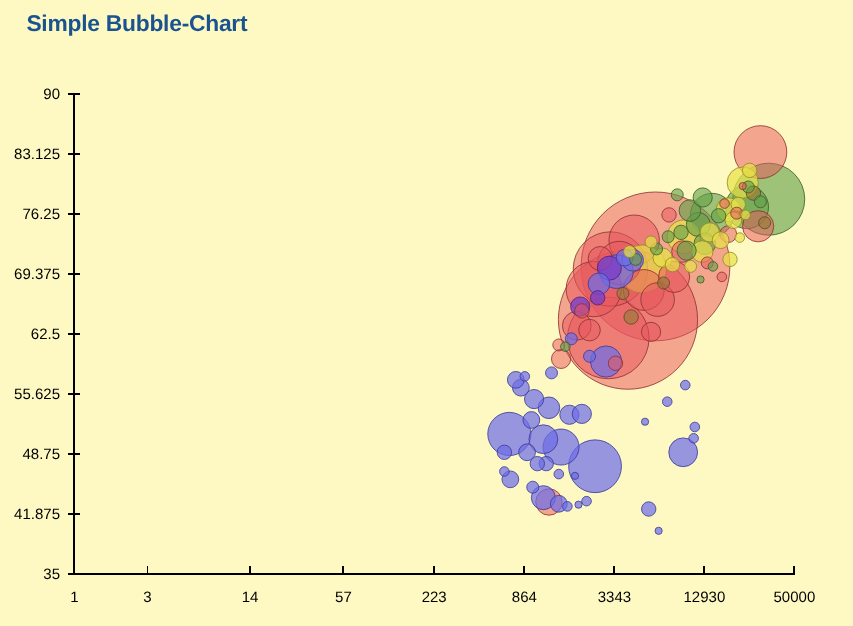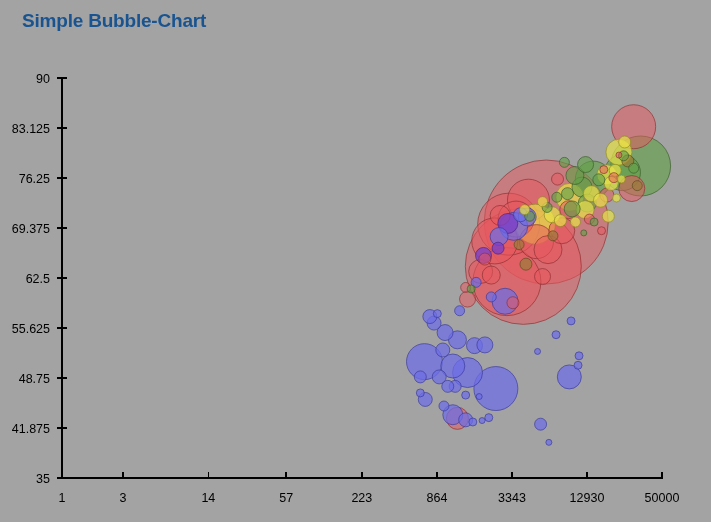--- a/index.html
+++ b/index.html
@@ -8,21 +8,21 @@
     background: #ffffff;
   }
   body {
     font-family: "Liberation Sans", sans-serif;
     -webkit-font-smoothing: antialiased;
   }
   #app {
     position: relative;
     width: 711px;
     height: 522px;
-    background: #a3a3a3;
+    background: #fef9c3;
     overflow: hidden;
   }
   #chart-title {
     position: absolute;
     left: 22px;
     top: 10px;
     font-size: 19px;
     font-weight: bold;
     color: #1a5490;
     letter-spacing: -0.2px;

